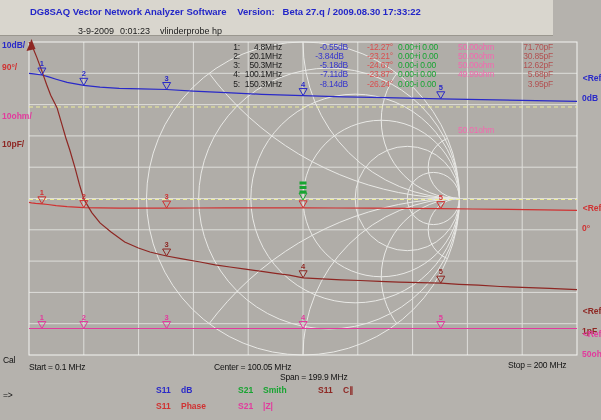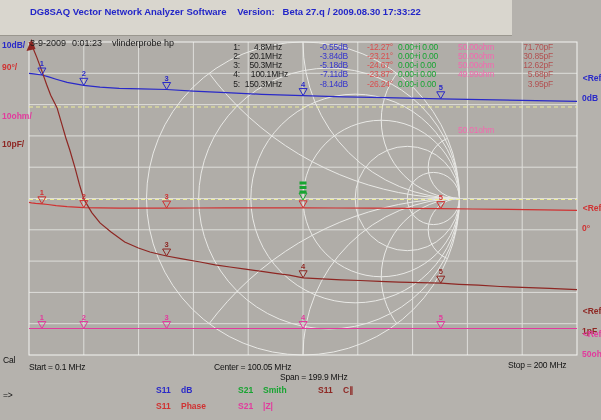--- a/index.html
+++ b/index.html
@@ -1,22 +1,22 @@
 <!DOCTYPE html>
 <html><head>
 <meta charset="utf-8">
 <style>
   * { margin:0; padding:0; box-sizing:border-box; }
   html,body { width:601px; height:420px; overflow:hidden; }
   body { position:relative; background:#b5b2ad; font-family:"Liberation Sans",sans-serif; }
   .abs { position:absolute; }
-  #header { left:0; top:0; width:512px; height:36px; background:#d9d6ce; border-bottom:1px solid #9a978f; }
+  #header { left:0; top:0; width:553px; height:36px; background:#d9d6ce; border-bottom:1px solid #9a978f; }
   #app-title { left:30px; top:6px; font-size:9.5px; font-weight:bold; color:#2326c8; white-space:pre; letter-spacing:0; }
   #header-sub { left:30px; top:22px; font-size:9px; color:#1a1a1a; }
-  #header-sub span { position:absolute; white-space:pre; top:16px; }
+  #header-sub span { position:absolute; white-space:pre; top:4px;margin-left:48px; }
   #hs-date { left:0; }
   #hs-time { left:42px; }
   #hs-device { left:82px; }
   #plot-svg { left:0; top:0; }
   .scale-label { left:2px; font-size:8.5px; font-weight:bold; white-space:pre;text-align:right; }
   #sl-db  { top:40px; }
   #sl-deg { top:62px; }
   #sl-ohm { top:111px; }
   #sl-pf  { top:139px; }
   .ref-label { left:578px; width:23px; font-size:8.5px; font-weight:bold; line-height:10px; white-space:pre; }
@@ -180,38 +180,38 @@
     <span class="c-freq" style="color: rgb(26, 26, 26);">4.8MHz</span>
     <span class="c-db" style="color: rgb(53, 53, 205);">-0.55dB</span>
     <span class="c-ph" style="color: rgb(217, 79, 79);">-12.27°</span>
     <span class="c-sm" style="color: rgb(24, 164, 50);">0.00+i 0.00</span>
     <span class="c-ohm" style="color: rgb(244, 104, 176);">50.00ohm</span>
     <span class="c-pf" style="color: rgb(178, 82, 82);">71.70pF</span>
   </div>
   <div id="row1" class="abs mt-row">
     <span class="c-n" style="color: rgb(26, 26, 26);">2:</span>
     <span class="c-freq" style="color: rgb(26, 26, 26);">20.1MHz</span>
-    <span class="c-db" style="color: rgb(53, 53, 205);">-3.84dB</span>
+    <span class="c-db" style="color: rgb(53, 53, 205); text-align: center;">-3.84dB</span>
     <span class="c-ph" style="color: rgb(217, 79, 79);">-23.21°</span>
     <span class="c-sm" style="color: rgb(24, 164, 50);">0.00+i 0.00</span>
     <span class="c-ohm" style="color: rgb(244, 104, 176);">50.00ohm</span>
     <span class="c-pf" style="color: rgb(178, 82, 82);">30.85pF</span>
   </div>
   <div id="row2" class="abs mt-row">
     <span class="c-n" style="color: rgb(26, 26, 26);">3:</span>
     <span class="c-freq" style="color: rgb(26, 26, 26);">50.3MHz</span>
     <span class="c-db" style="color: rgb(53, 53, 205);">-5.18dB</span>
     <span class="c-ph" style="color: rgb(217, 79, 79);">-24.67°</span>
     <span class="c-sm" style="color: rgb(24, 164, 50);">0.00-i 0.00</span>
     <span class="c-ohm" style="color: rgb(244, 104, 176);">50.00ohm</span>
     <span class="c-pf" style="color: rgb(178, 82, 82);">12.62pF</span>
   </div>
   <div id="row3" class="abs mt-row">
     <span class="c-n" style="color: rgb(26, 26, 26);">4:</span>
-    <span class="c-freq" style="color: rgb(26, 26, 26); margin-left: 6px;">100.1MHz</span>
+    <span class="c-freq" style="color: rgb(26, 26, 26);">100.1MHz</span>
     <span class="c-db" style="color: rgb(53, 53, 205);">-7.11dB</span>
     <span class="c-ph" style="color: rgb(217, 79, 79);">-23.87°</span>
     <span class="c-sm" style="color: rgb(24, 164, 50);">0.00-i 0.00</span>
     <span class="c-ohm" style="color: rgb(244, 104, 176);">49.99ohm</span>
     <span class="c-pf" style="color: rgb(178, 82, 82);">5.68pF</span>
   </div>
   <div id="row4" class="abs mt-row">
     <span class="c-n" style="color: rgb(26, 26, 26);">5:</span>
     <span class="c-freq" style="color: rgb(26, 26, 26);">150.3MHz</span>
     <span class="c-db" style="color: rgb(53, 53, 205);">-8.14dB</span>

